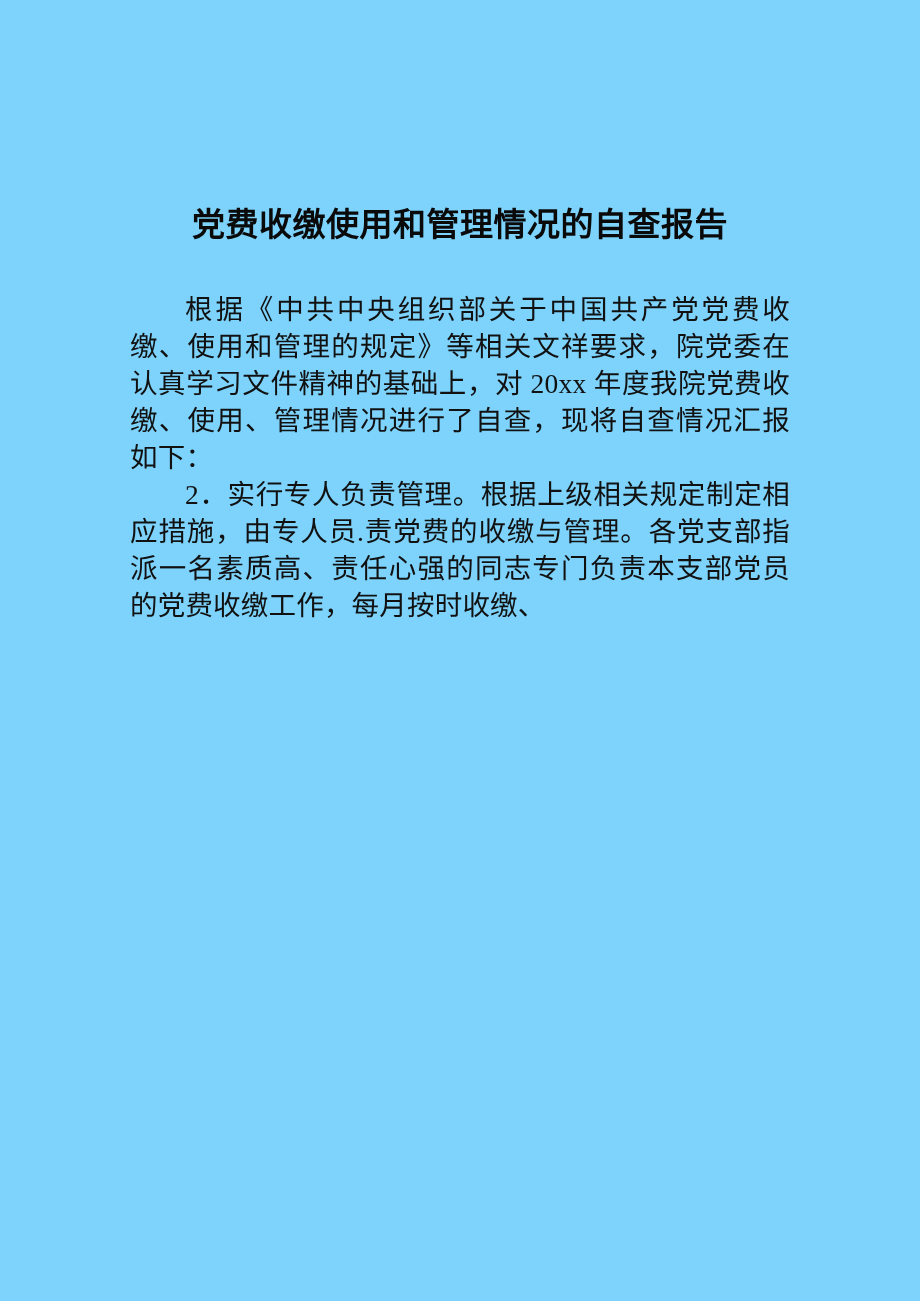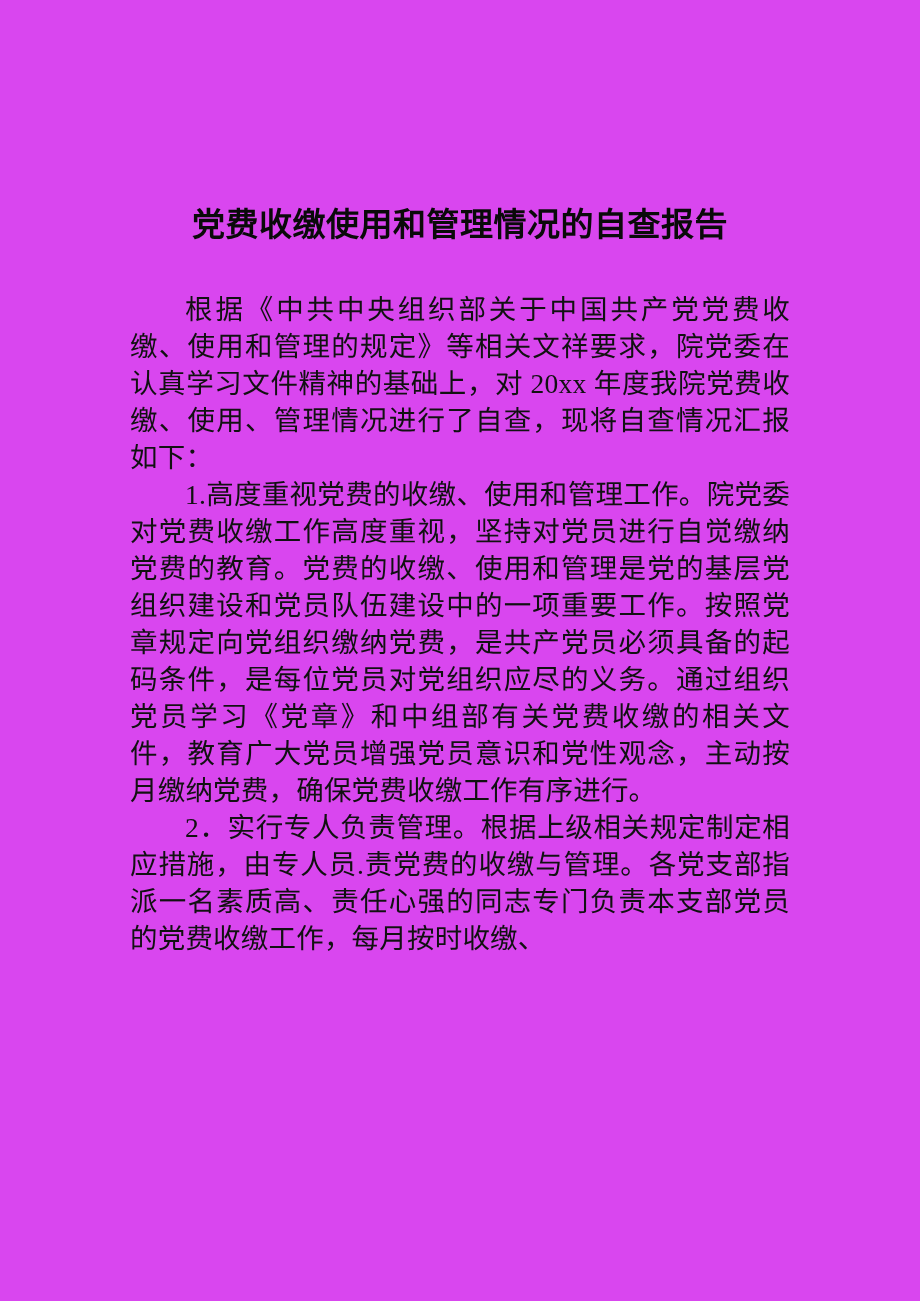--- a/index.html
+++ b/index.html
@@ -6,21 +6,21 @@
   html, body {
     margin: 0;
     padding: 0;
     background: #ffffff;
   }
 
   .page {
     position: relative;
     width: 920px;
     height: 1301px;
-    background: #d946ef;
+    background: #7dd3fc;
     margin: 0 auto;
     overflow: hidden;
     box-sizing: border-box;
   }
 
   
   .content {
     position: absolute;
     left: 130px;
     top: 0;
@@ -84,21 +84,20 @@
 
   <div class="content">
 
     <h1 class="doc-title">党费收缴使用和管理情况的自查报告</h1>
 
     <div class="body-block">
 
       <p class="para">根据《中共中央组织部关于中国共产党党费收缴、使用和管理的规定》等相关文祥要求，院党委在认真学习文件精神的基础上，对 20xx 年度我院党费收缴、使用、管理情况进行了自查，现将自查情况汇报如下：</p>
 
 
-      <p class="para">1.高度重视党费的收缴、使用和管理工作。院党委对党费收缴工作高度重视，坚持对党员进行自觉缴纳党费的教育。党费的收缴、使用和管理是党的基层党组织建设和党员队伍建设中的一项重要工作。按照党章规定向党组织缴纳党费，是共产党员必须具备的起码条件，是每位党员对党组织应尽的义务。通过组织党员学习《党章》和中组部有关党费收缴的相关文件，教育广大党员增强党员意识和党性观念，主动按月缴纳党费，确保党费收缴工作有序进行。</p>
 
       <p class="para">2．实行专人负责管理。根据上级相关规定制定相应措施，由专人员.责党费的收缴与管理。各党支部指派一名素质高、责任心强的同志专门负责本支部党员的党费收缴工作，每月按时收缴、</p>
 
     </div>
 
   </div>
 
 </div>
 
 </body></html>

